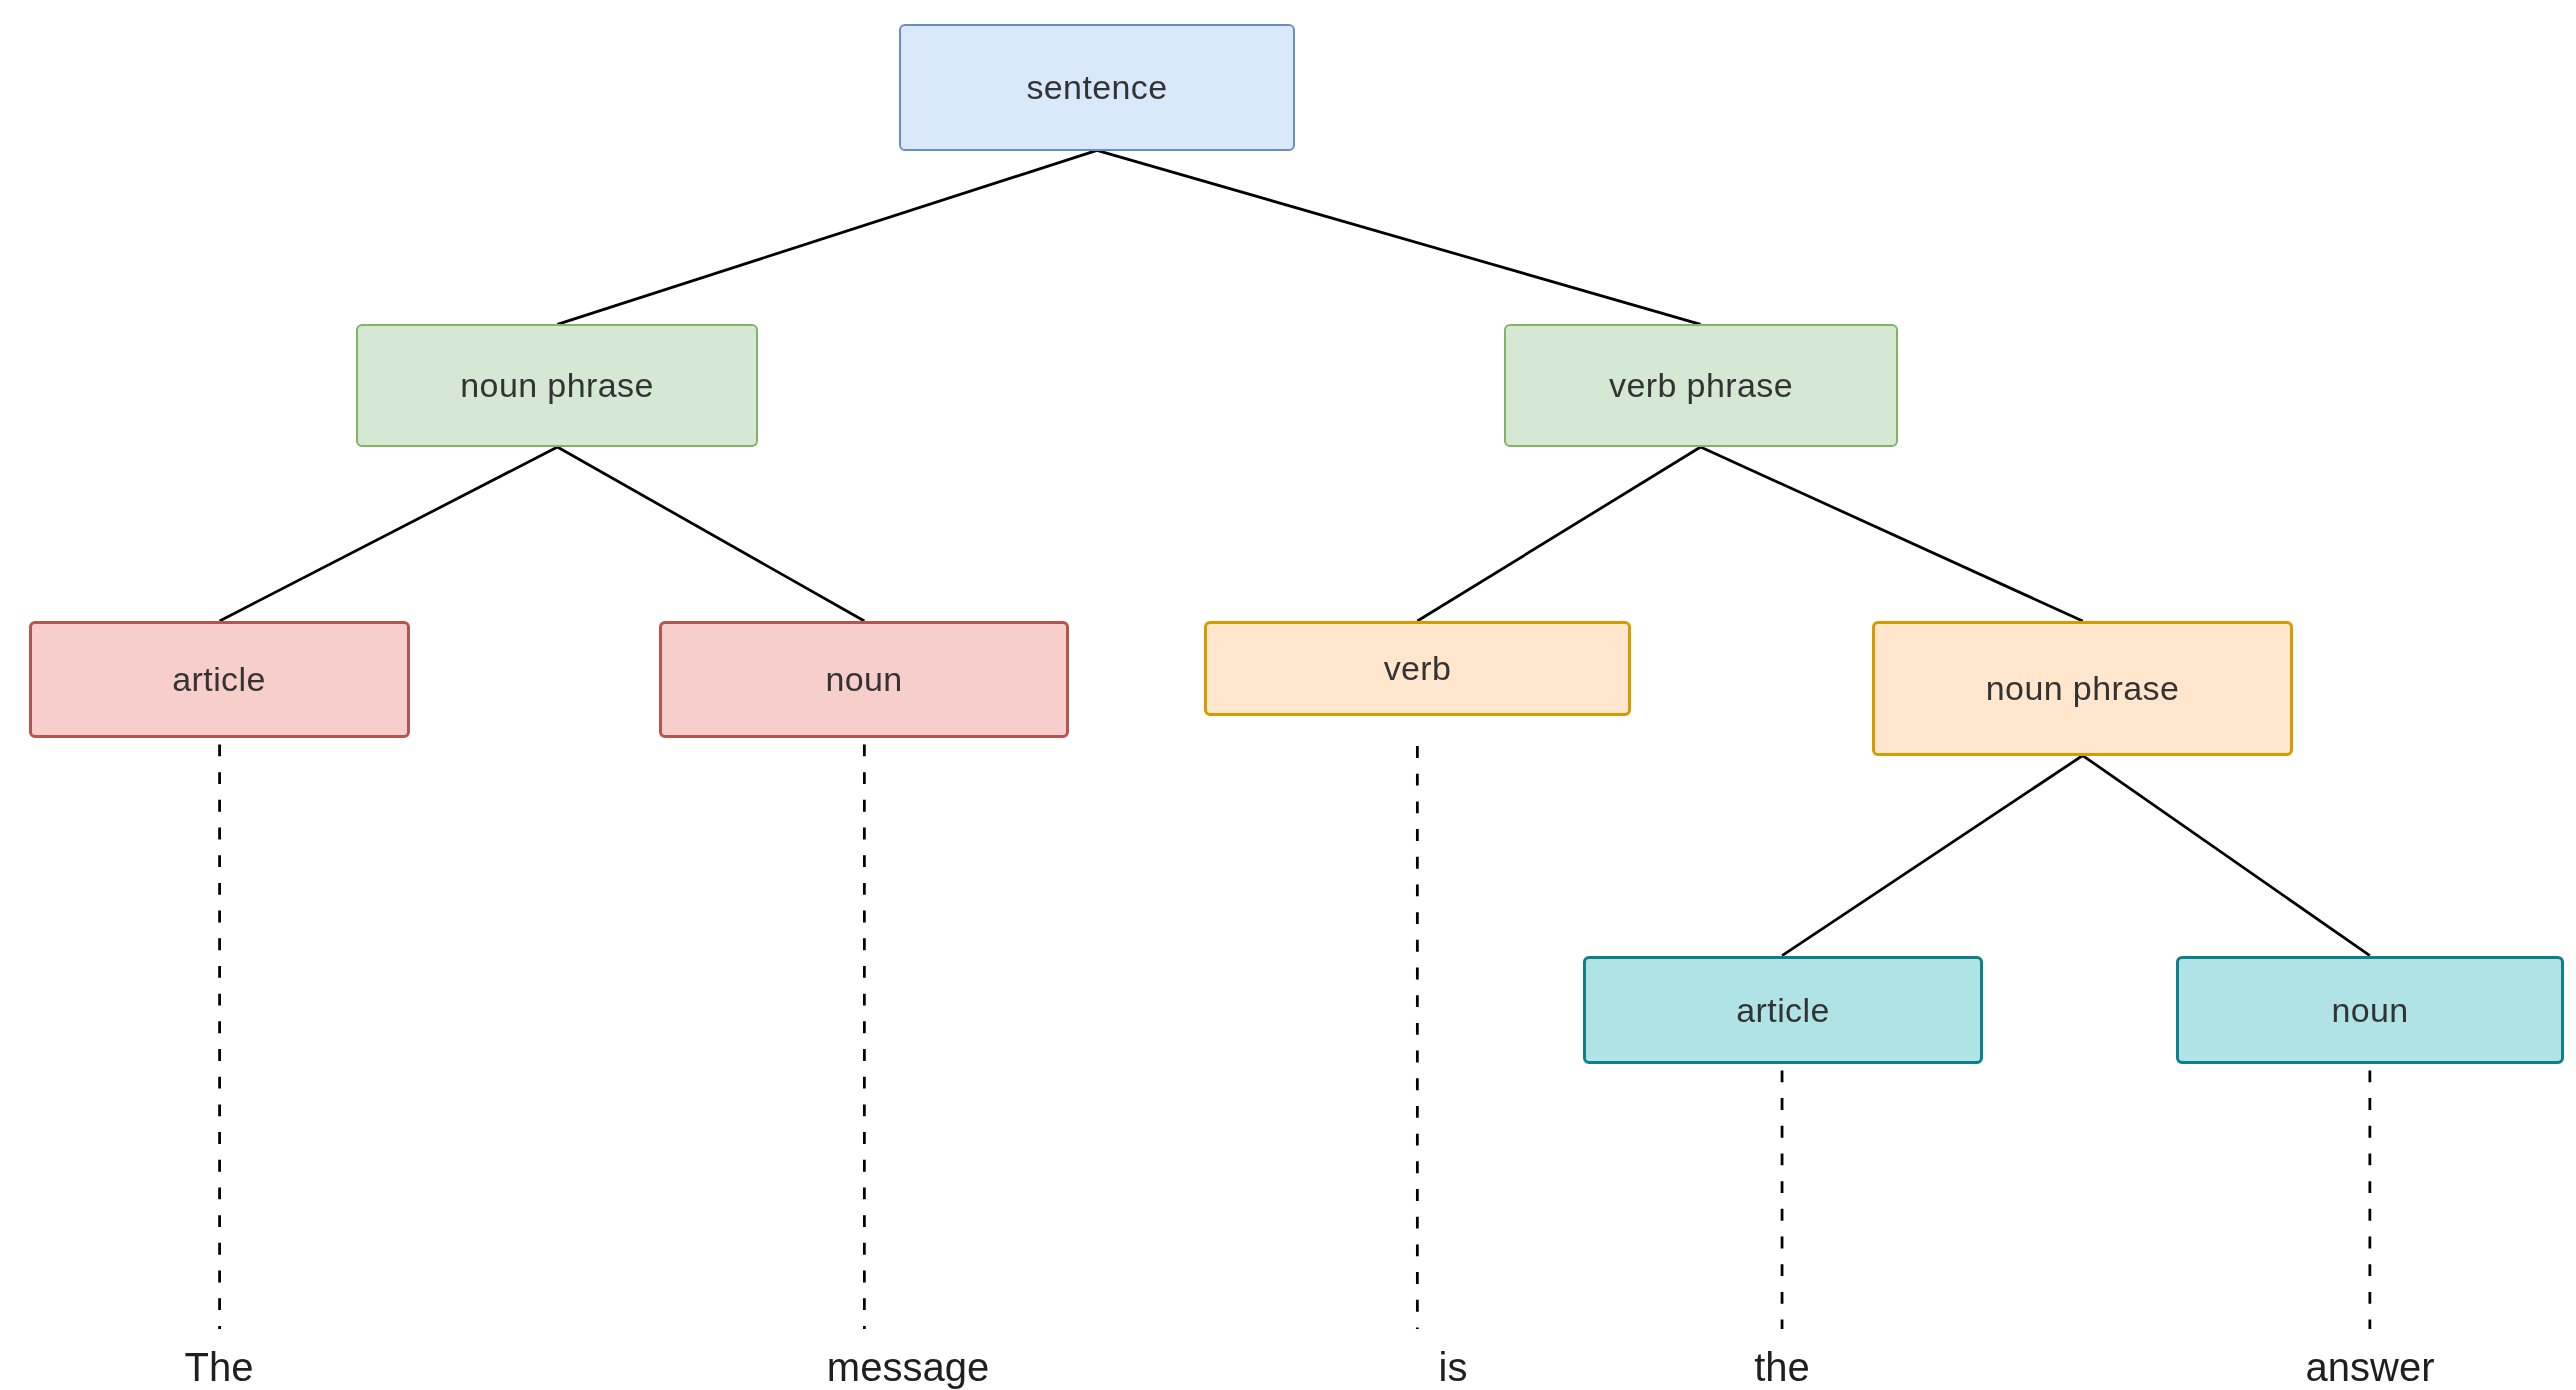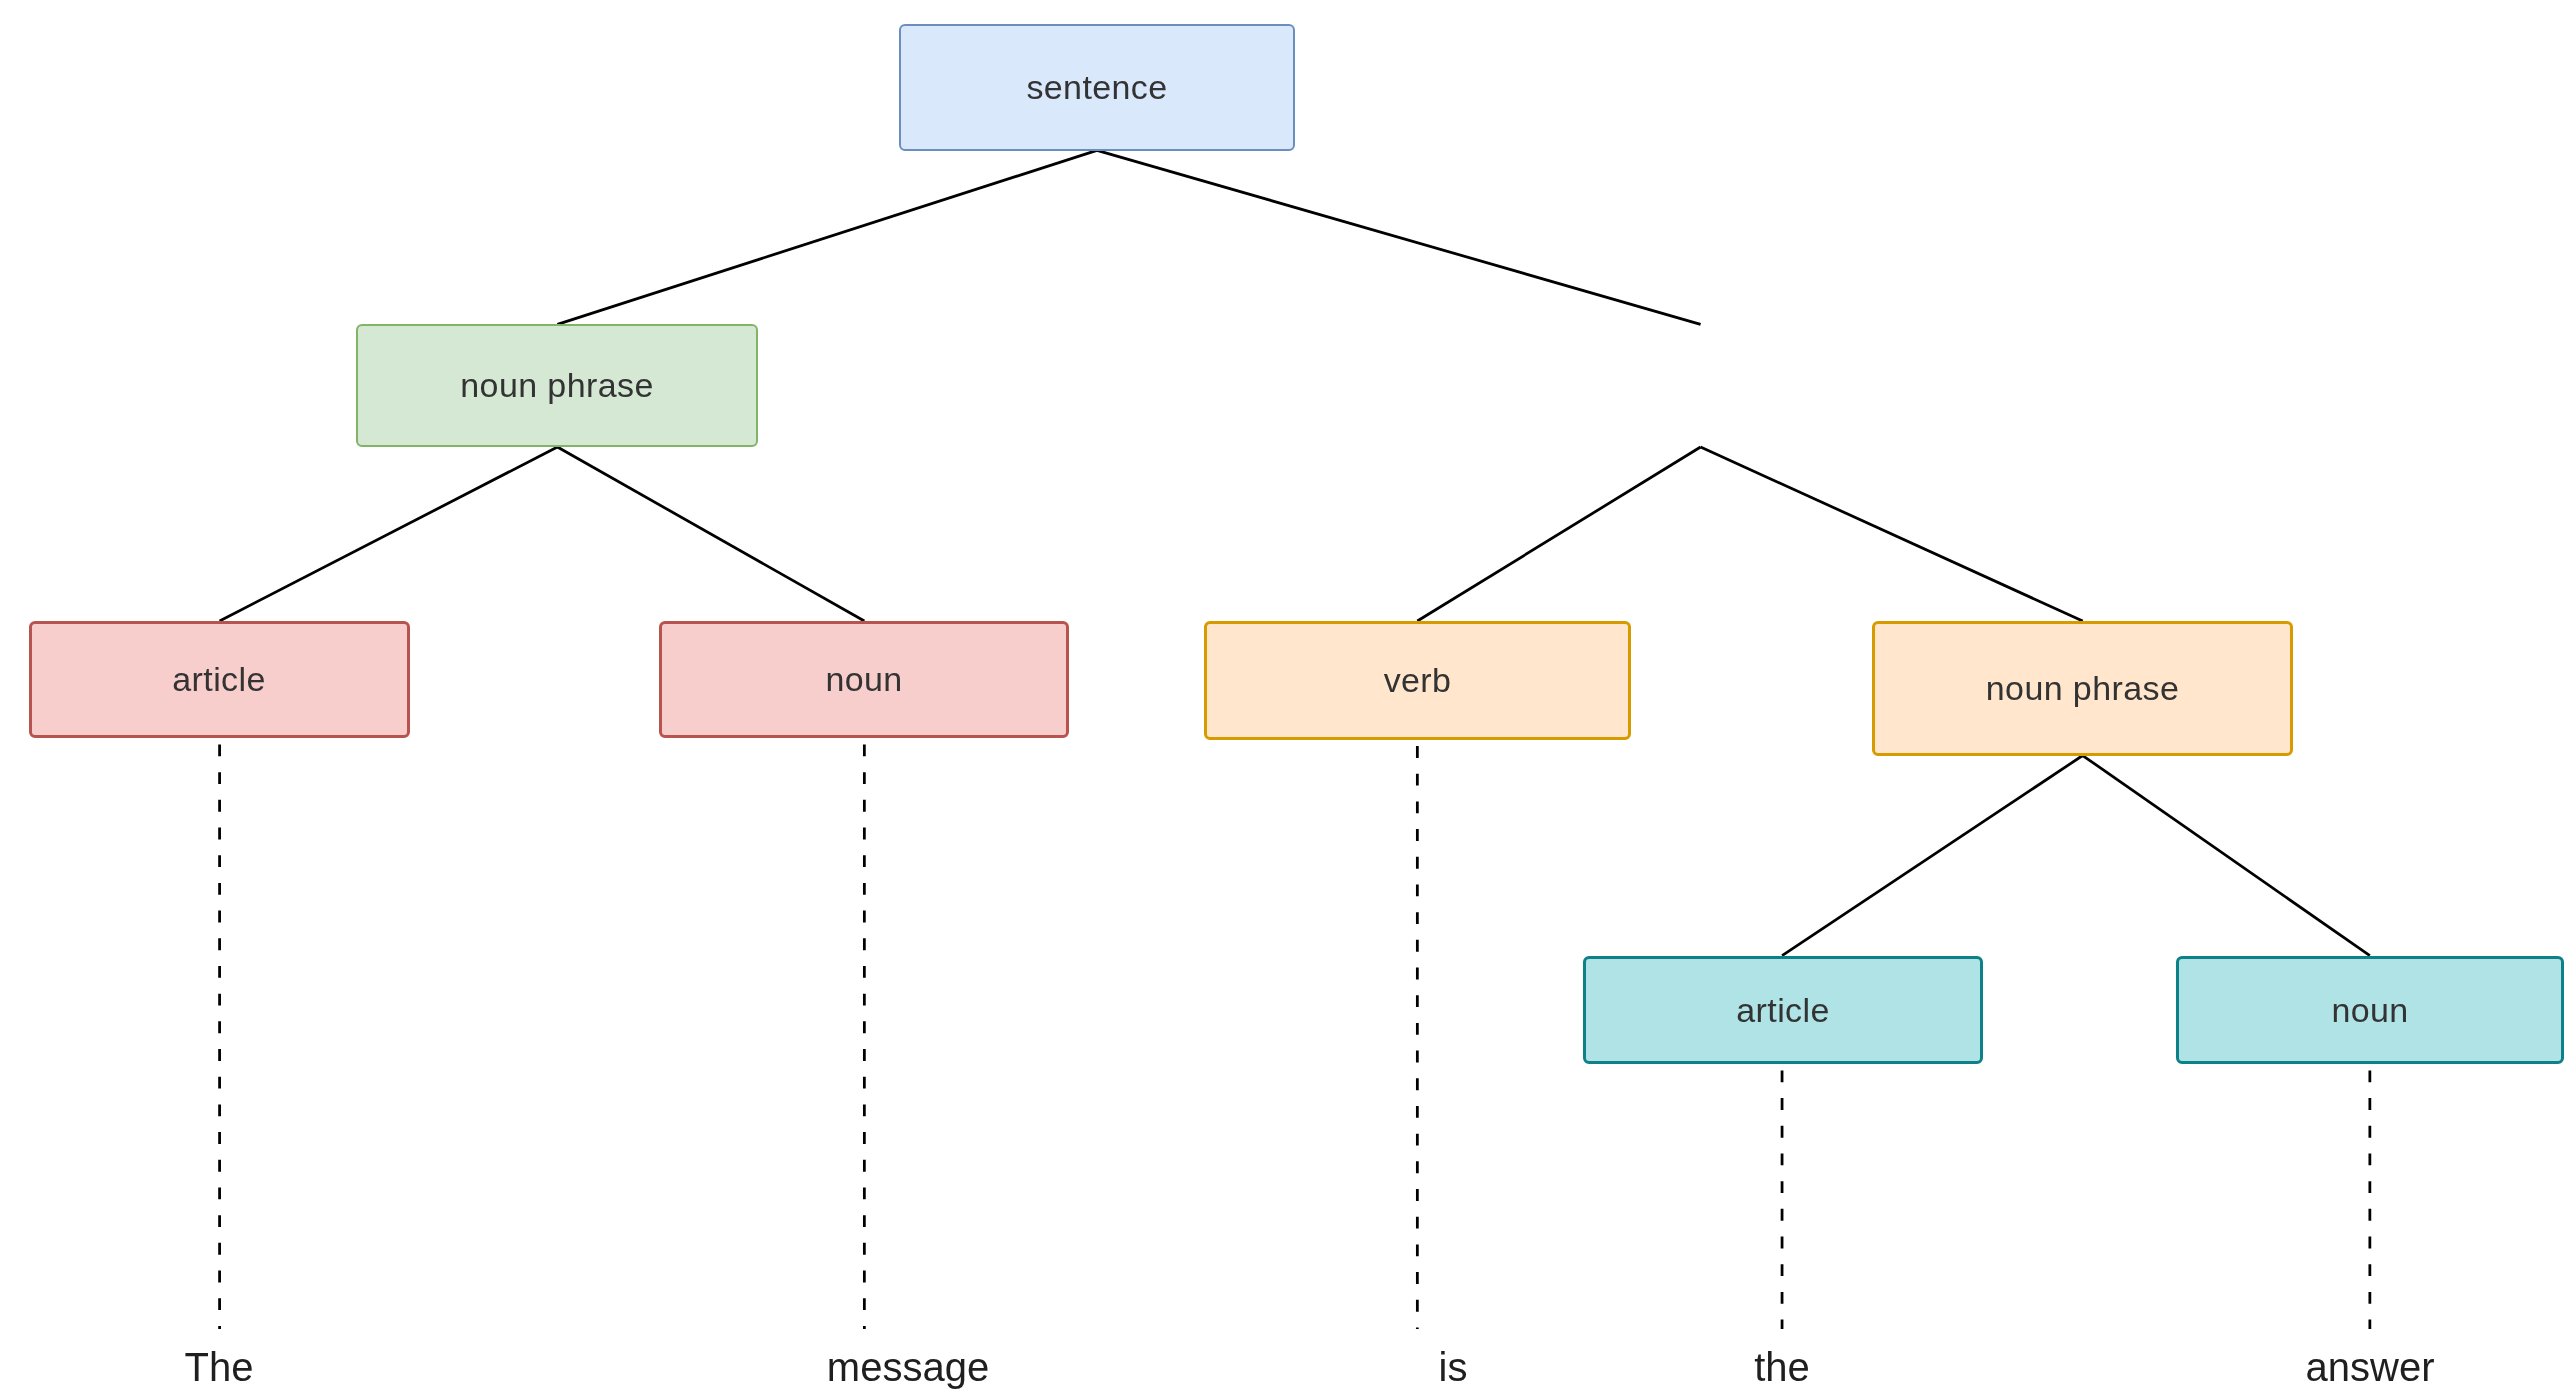--- a/index.html
+++ b/index.html
@@ -73,26 +73,27 @@
     <line class="dashed" x1="1092" y1="941" x2="1092" y2="1680" style="stroke: rgb(0, 0, 0);"></line>
     <line class="dashed" x1="1791" y1="943" x2="1791" y2="1680" style="stroke: rgb(0, 0, 0);"></line>
     <line class="dashed" x1="2252" y1="1353" x2="2252" y2="1680" style="stroke: rgb(0, 0, 0);"></line>
     <line class="dashed" x1="2995" y1="1353" x2="2995" y2="1680" style="stroke: rgb(0, 0, 0);"></line>
   </svg>
 
   <div class="node" data-palette="blue" style="left: 899px; top: 24px; width: 396px; height: 127px; background-color: rgb(218, 232, 252); border-color: rgb(108, 142, 191);">sentence</div>
 
   <div class="node" data-palette="green" style="left: 356px; top: 324px; width: 402px; height: 123px; background-color: rgb(213, 232, 212); border-color: rgb(130, 179, 102);">noun phrase</div>
 
+  <div class="node" data-palette="green" style="left: 1504px; top: 324px; width: 394px; height: 123px; background-color: rgb(213, 232, 212); border-color: rgb(130, 179, 102);">verb phrase</div>
 
   <div class="node" data-palette="red" style="left: 28.5px; top: 621px; width: 381px; height: 117px; background-color: rgb(248, 206, 204); border-color: rgb(184, 84, 80);">article</div>
 
   <div class="node" data-palette="red" style="left: 659px; top: 621px; width: 410px; height: 117px; background-color: rgb(248, 206, 204); border-color: rgb(184, 84, 80);">noun</div>
 
-  <div class="node" data-palette="orange" style="left: 1204px; top: 621px; width: 427px; height: 119px; background-color: rgb(255, 230, 204); border-color: rgb(215, 155, 0);">verb</div>
+  <div class="node" data-palette="orange" style="left: 1204px; top: 621px; width: 427px; height: 95px; background-color: rgb(255, 230, 204); border-color: rgb(215, 155, 0);">verb</div>
 
   <div class="node" data-palette="orange" style="left: 1872px; top: 621px; width: 421px; height: 135px; background-color: rgb(255, 230, 204); border-color: rgb(215, 155, 0);">noun phrase</div>
 
   <div class="node" data-palette="teal" style="left: 1583px; top: 956px; width: 400px; height: 108px; background-color: rgb(176, 227, 230); border-color: rgb(14, 128, 136);">article</div>
 
   <div class="node" data-palette="teal" style="left: 2176px; top: 956px; width: 388px; height: 108px; background-color: rgb(176, 227, 230); border-color: rgb(14, 128, 136);">noun</div>
 
   <div class="word" style="left:219px;  top:1345px;">The</div>
   <div class="word" style="left:908px; top:1345px;">message</div>
   <div class="word" style="left:1453px; top:1345px;">is</div>

